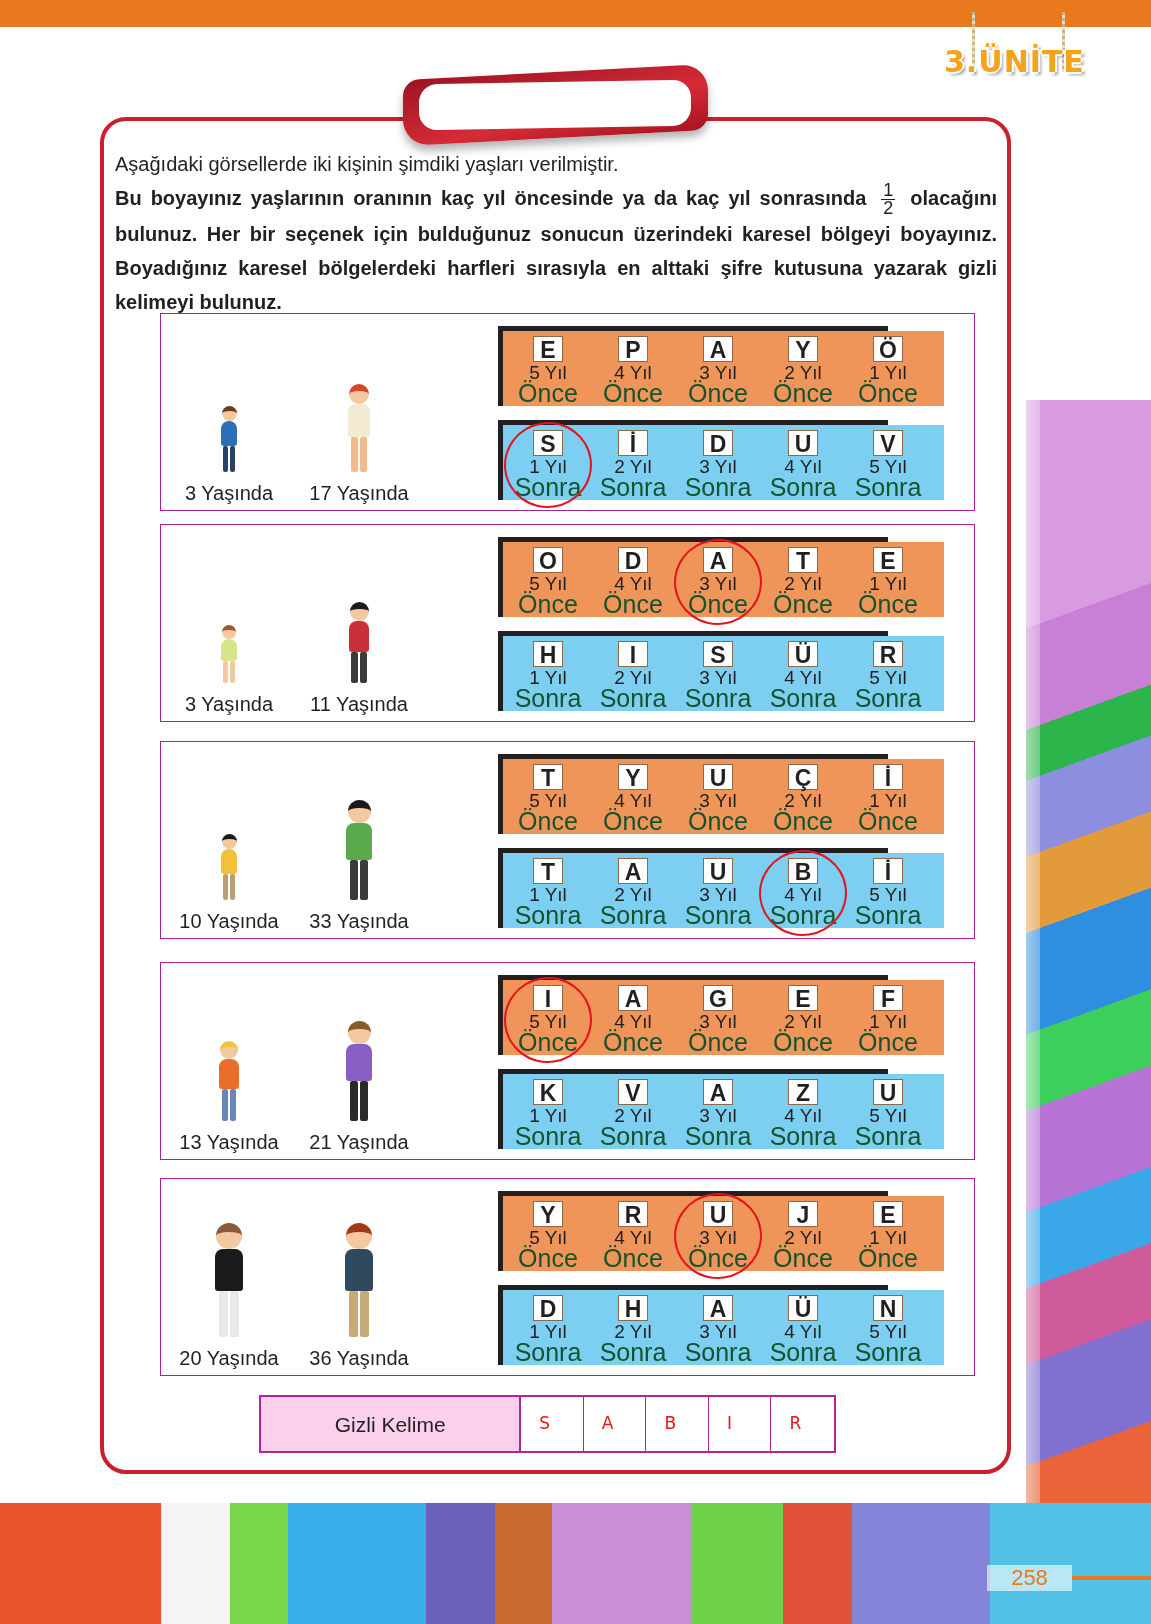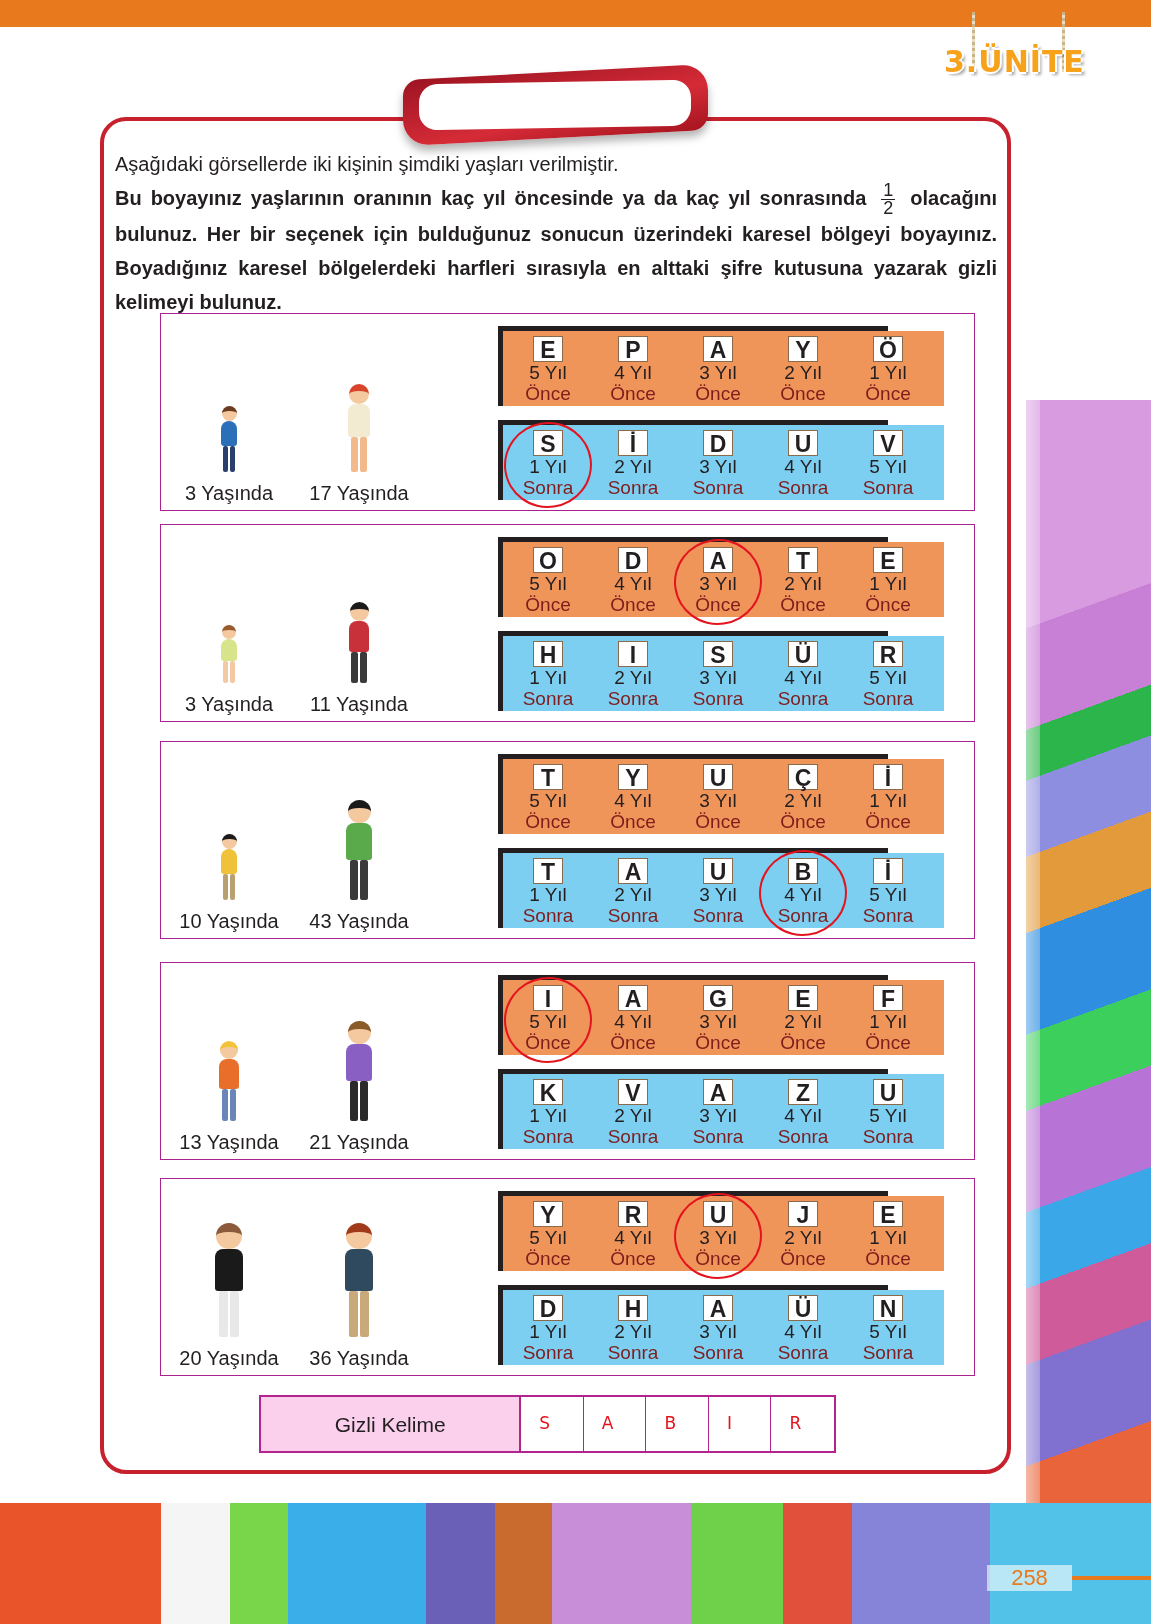--- a/index.html
+++ b/index.html
@@ -59,21 +59,21 @@
 
   .strip { position: absolute; left: 337px; width: 446px; height: 80px; }
   .strip .shadow { position: absolute; left: 0; top: 0; width: 390px; height: 80px; background: #231f20; }
   .strip .fill { position: absolute; left: 5px; top: 5px; width: 441px; height: 75px; }
   .strip.once .fill { background: #F0955A; }
   .strip.sonra .fill { background: #7DCFF1; }
   .cell { position: absolute; top: 5px; width: 80px; text-align: center; }
   .cell .letter { display: block; margin: 0 auto; width: 30px; height: 26px; background: #fff; border: 1px solid #8a6a4a;
     font-weight: bold; font-size: 23px; line-height: 26px; text-align: center; color: #231f20; }
   .cell .yil { display: block; font-size: 19px; line-height: 20px; margin-top: 1px; color: #231f20; }
-  .cell .dir { display: block; font-size: 19px; line-height: 21px; color: #7f1d1d; }
+  .cell .dir { display: block; font-size: 25px; line-height: 21px; color: #14532d; }
 
   .circle-mark { position: absolute; border: 2px solid #E3141E; border-radius: 50%; }
 
   
   .secret { position: absolute; left: 259px; top: 1395px; width: 577px; height: 58px; border: 2px solid #B4248F; display: flex; }
   .secret .label { width: 263px; height: 100%; background: #FAD0EC; border-right: 2px solid #B4248F;
     text-align: center; font-size: 21px; line-height: 56px; color: #231f20; }
   .secret .slot { width: 63px; height: 100%; border-right: 1.5px solid #B4248F; background: rgba(255,255,255,0.85);
     font-family: "DejaVu Sans", sans-serif; color: #E3141E; font-size: 17px; padding-left: 18px; padding-top: 16px; }
   .secret .slot:last-child { border-right: none; }
@@ -274,21 +274,21 @@
         <div class="fig-legs" style="left:14px;top:40.2px;width:5.25px;height:25.8px;background:#b9a070"></div>
         <div class="fig-legs" style="left:20.75px;top:40.2px;width:5.25px;height:25.8px;background:#b9a070"></div>
       </div>
       <div class="age-label" style="left:-2px">10 Yaşında</div>
       <div class="figure" style="left:178px;top:58px;width:40px;height:104px">
         <div class="fig-head" style="left:8.5px;top:0;width:23px;height:23px;background:#f4c9a0;border-top:8px solid #1a1a1a"></div>
         <div class="fig-body" style="left:7.35px;top:23px;width:25.3px;height:37.44px;background:#5aa94a"></div>
         <div class="fig-legs" style="left:10.799999999999999px;top:60.44px;width:8.049999999999999px;height:39.56px;background:#3a3a3a"></div>
         <div class="fig-legs" style="left:21.15px;top:60.44px;width:8.049999999999999px;height:39.56px;background:#3a3a3a"></div>
       </div>
-      <div class="age-label" style="left:128px">43 Yaşında</div>
+      <div class="age-label" style="left:128px">33 Yaşında</div>
       <div class="strip once" style="top:12px">
         <div class="shadow"></div>
         <div class="fill">
           <div class="cell" style="left:5px">
           <span class="letter">T</span>
           <span class="yil">5 Yıl</span>
           <span class="dir">Önce</span>
         </div>
           <div class="cell" style="left:90px">
           <span class="letter">Y</span>

